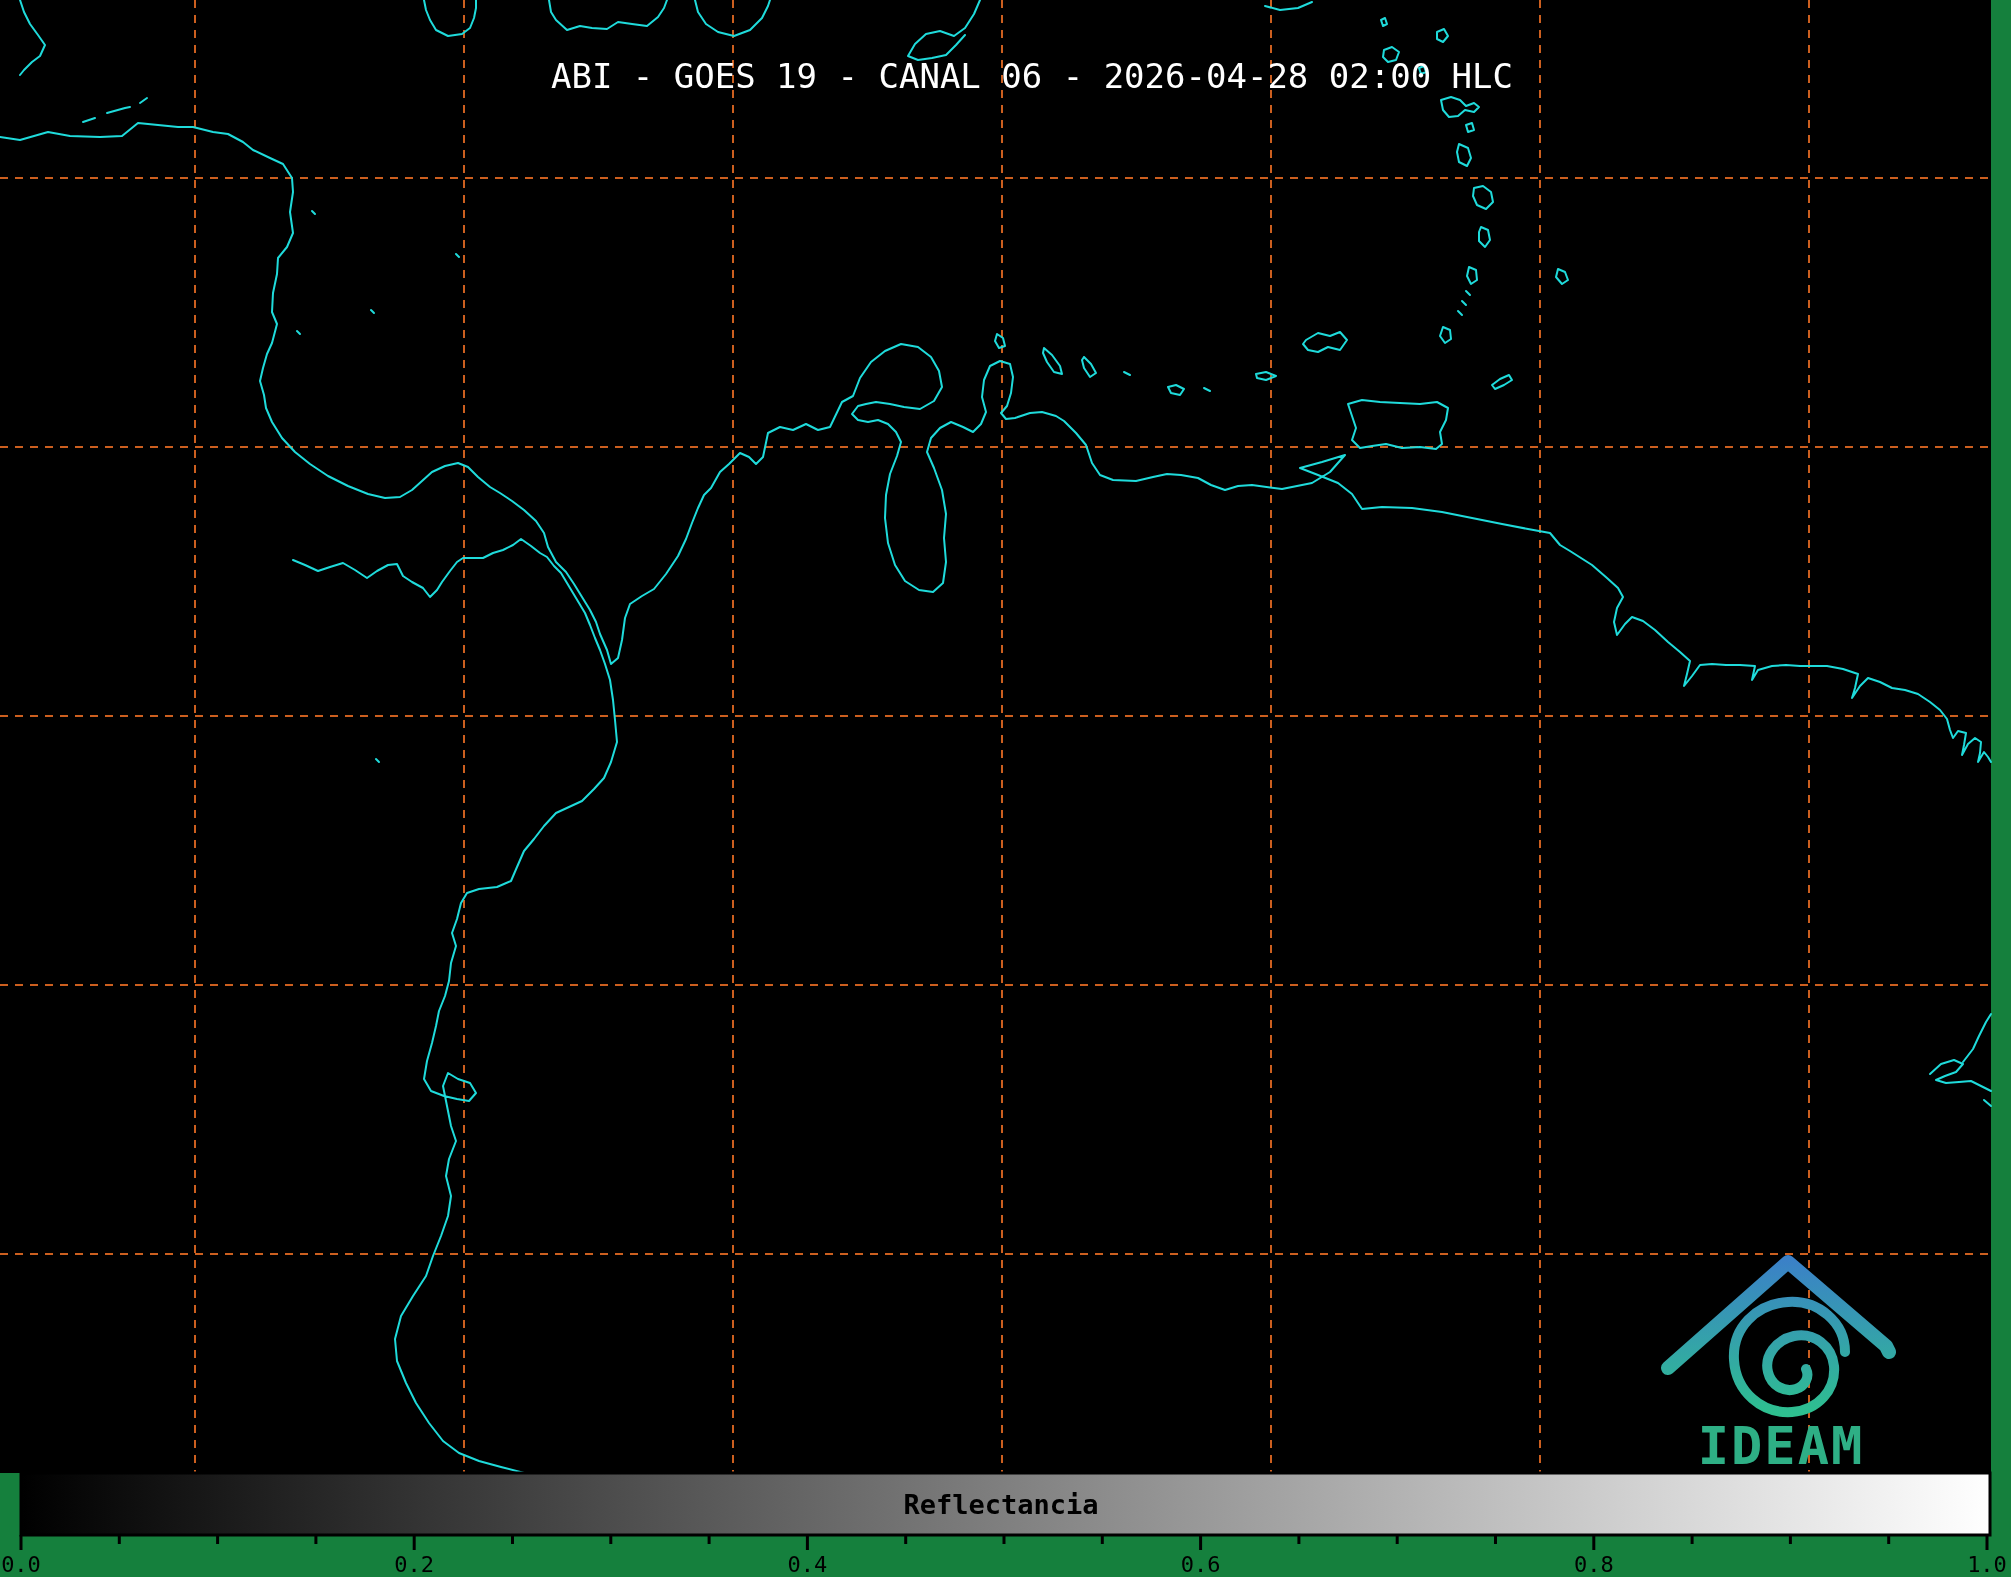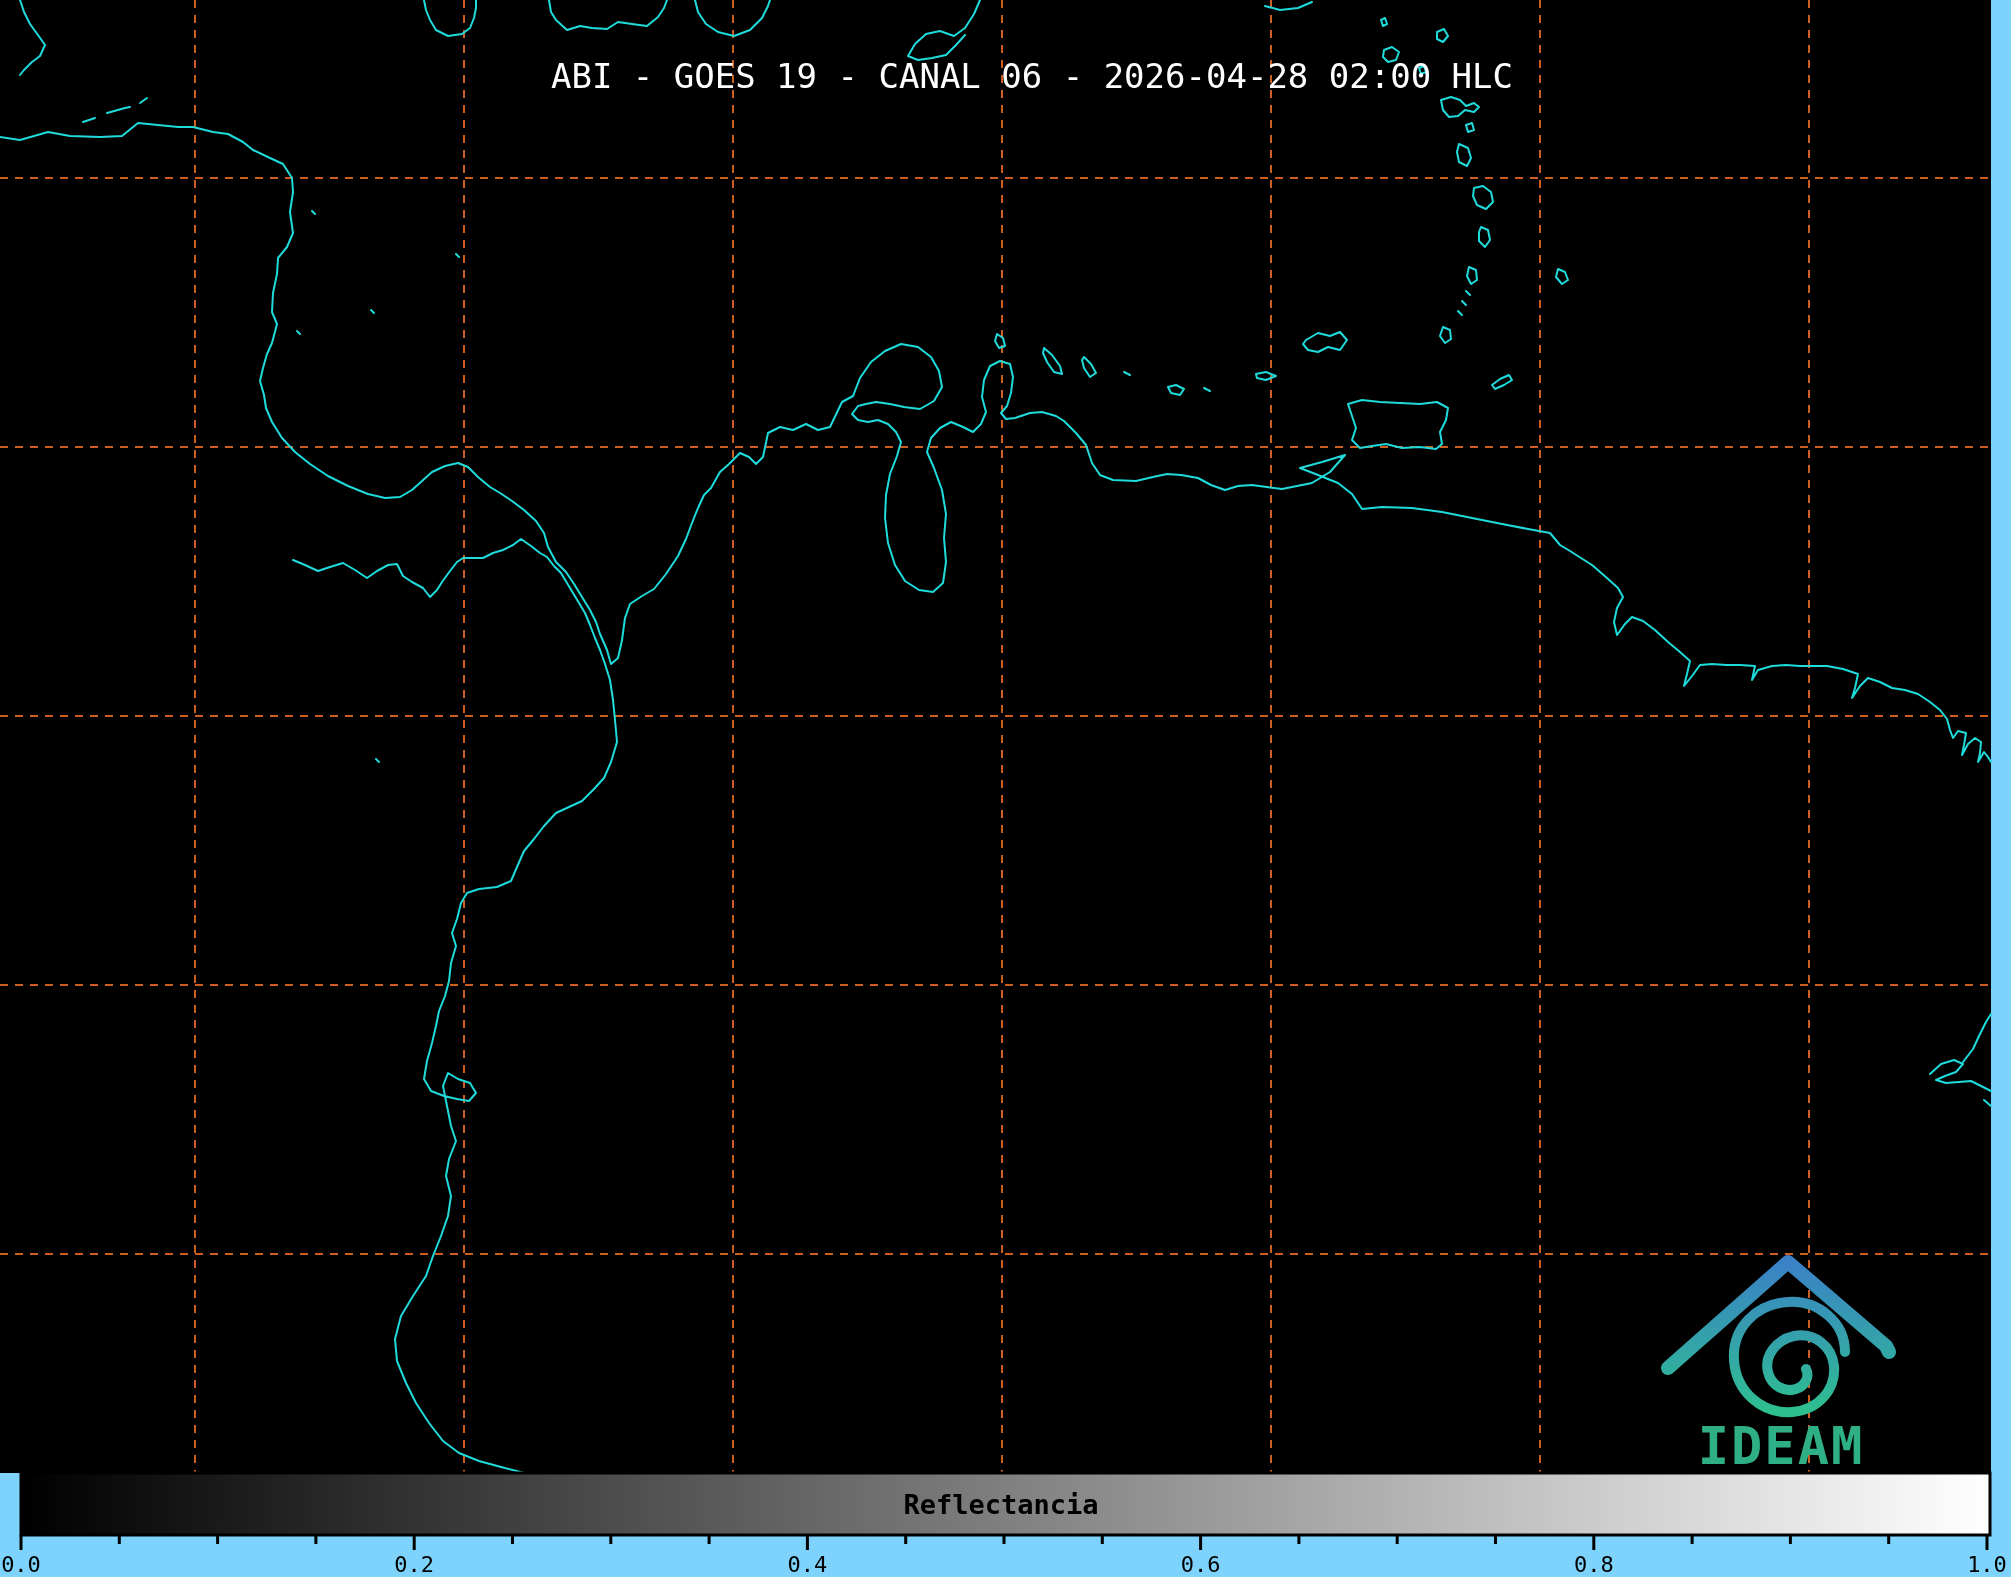--- a/index.html
+++ b/index.html
@@ -1,20 +1,20 @@
 <!DOCTYPE html>
 <html><head>
 <meta charset="utf-8">
 <style>
   html, body { margin: 0; padding: 0; background: #ffffff; }
   #frame {
     position: relative;
     width: 2011px;
     height: 1577px;
-    background: #7dd3fc;
+    background: #15803d;
     overflow: hidden;
     font-family: "DejaVu Sans Mono", monospace;
   }
   svg { display: block; }
   text { font-family: "DejaVu Sans Mono", monospace; }
   .title-text { font-size: 34px; fill: #ffffff; }
   .cbar-label { font-size: 27px; font-weight: bold; fill: #000000; }
   .tick-label { font-size: 22px; fill: #000000; }
   .logo-text { font-size: 52px; font-weight: bold; letter-spacing: 2px; }
 </style>

